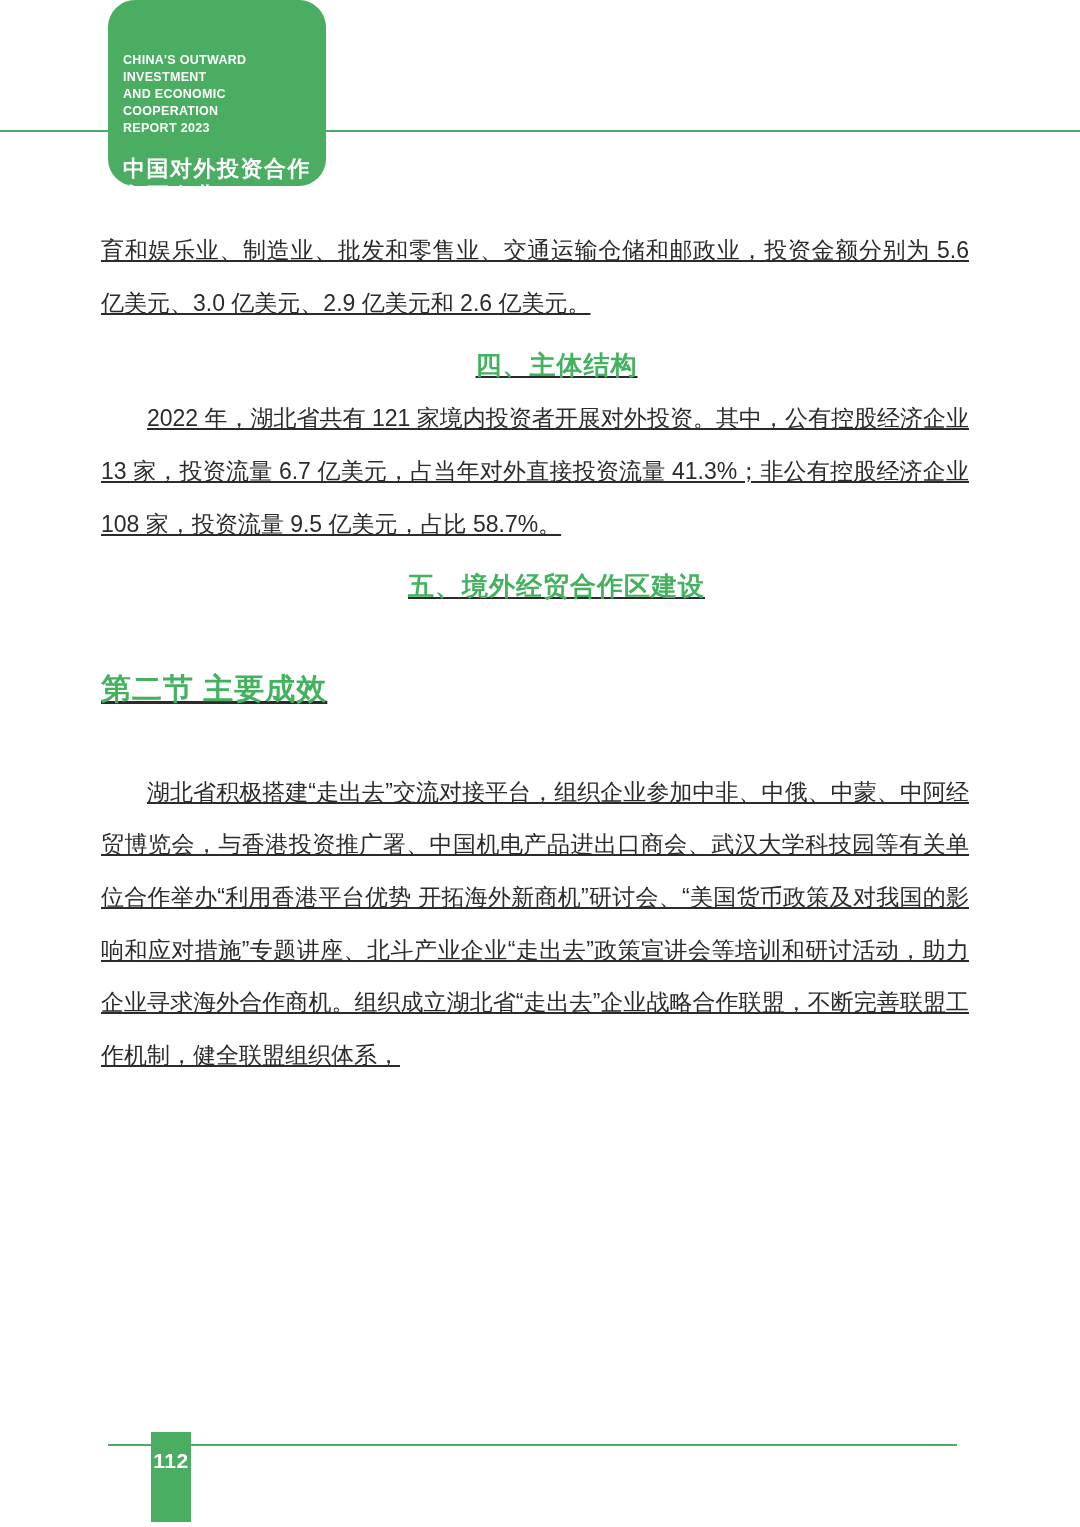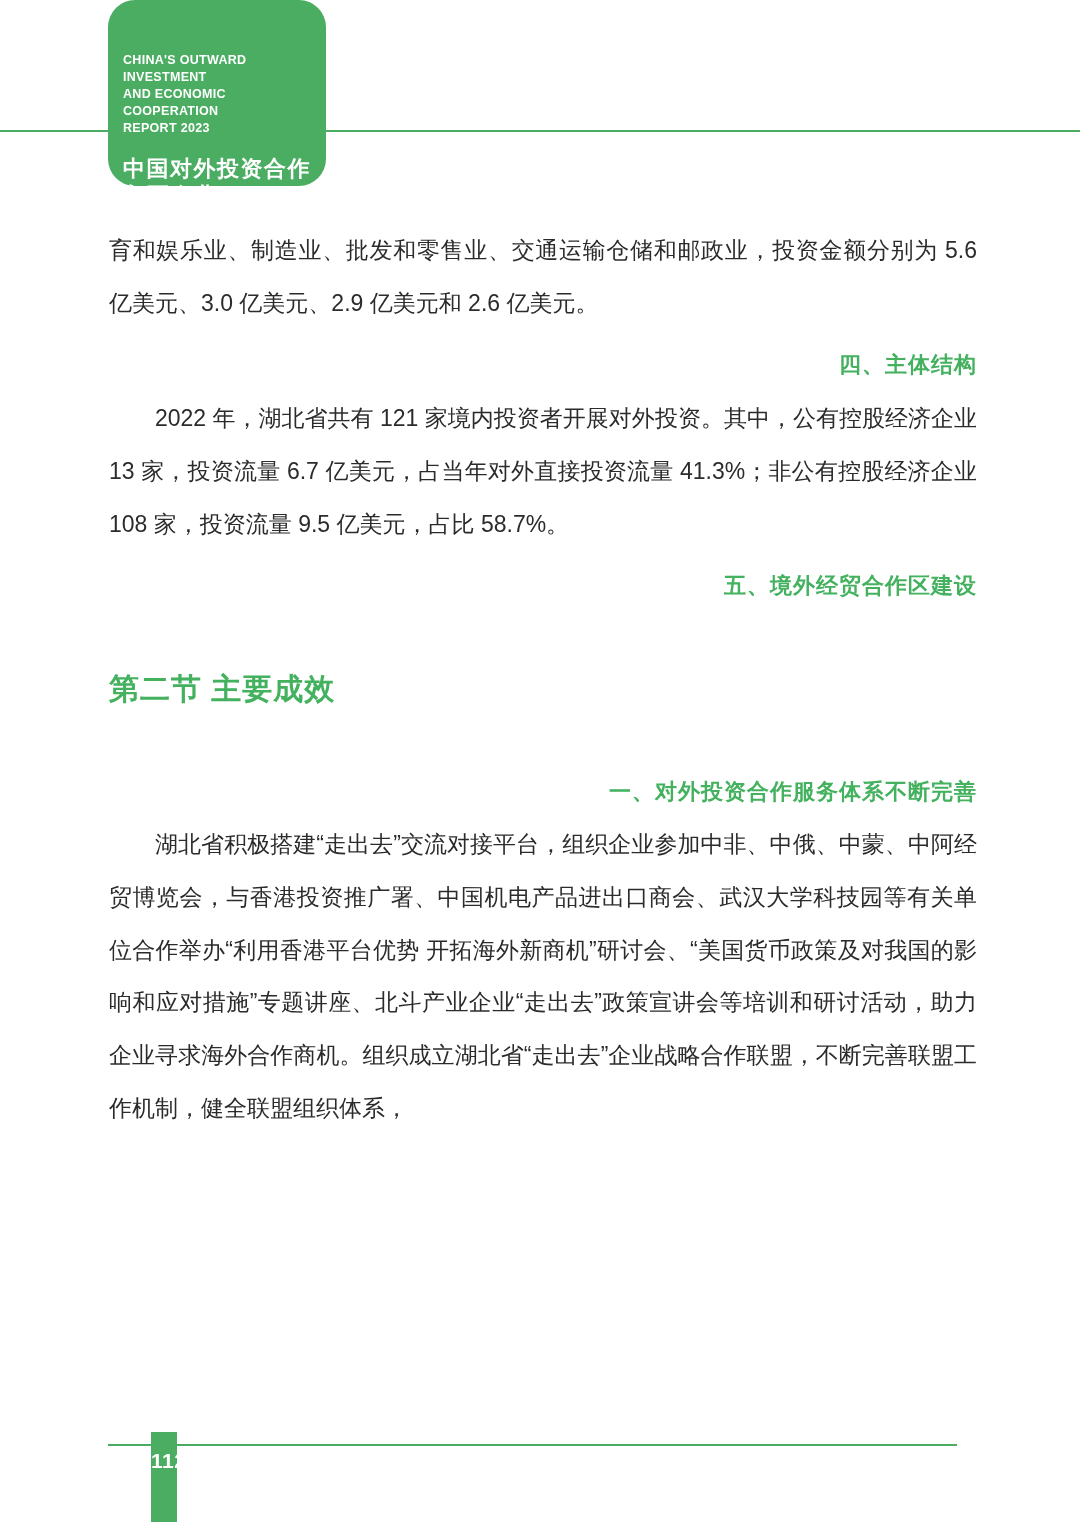--- a/index.html
+++ b/index.html
@@ -57,37 +57,38 @@
     font-family: "DejaVu Serif", "Liberation Serif", serif;
     font-size: 31px;
     font-weight: bold;
     line-height: 34px;
     letter-spacing: 2px;
   }
 
   
   .content {
     position: absolute;
-    left: 109px; top: 224px;
+    left: 101px; top: 224px;
     width: 868px;
     font-size: 23px;
     line-height: 52.7px;
     text-align: justify;
     color: var(--text-color);
+    text-decoration: underline;
   }
   .content p { margin: 0; }
   .content p.indent { text-indent: 2em; }
   .num-heading {
     margin-top: 10px;
     padding-left: 43px;
-    font-size: 22px;
+    font-size: 26px;
     font-weight: bold;
     line-height: 52.7px;
     color: var(--heading-green);
-    text-align: right;
+    text-align: center;
     letter-spacing: 1px;
   }
   .section-title {
     margin: 50px 0;
     font-size: 30px;
     font-weight: bold;
     line-height: 52.7px;
     color: var(--heading-green);
     text-align: left;
     letter-spacing: 1px;
@@ -97,21 +98,21 @@
   .footer-rule {
     position: absolute;
     left: 108px; top: 1444px;
     width: 849px; height: 2px;
     background: var(--accent-green);
     z-index: 1;
   }
   .page-number-box {
     position: absolute;
     left: 151px; top: 1432px;
-    width: 26px; height: 90px;
+    width: 40px; height: 90px;
     background: var(--accent-green);
     color: #ffffff;
     text-align: center;
     padding-top: 17px;
     font-size: 21px;
     font-weight: bold;
     letter-spacing: 0.5px;
     z-index: 2;
   }
 </style>
@@ -135,20 +136,19 @@
 <main class="content">
   <p>育和娱乐业、制造业、批发和零售业、交通运输仓储和邮政业，投资金额分别为 5.6 亿美元、3.0 亿美元、2.9 亿美元和 2.6 亿美元。</p>
 
   <h3 class="num-heading">四、主体结构</h3>
   <p class="indent">2022 年，湖北省共有 121 家境内投资者开展对外投资。其中，公有控股经济企业 13 家，投资流量 6.7 亿美元，占当年对外直接投资流量 41.3%；非公有控股经济企业 108 家，投资流量 9.5 亿美元，占比 58.7%。</p>
 
   <h3 class="num-heading">五、境外经贸合作区建设</h3>
 
   <h2 class="section-title">第二节 主要成效</h2>
 
-  <h3 class="num-heading">一、对外投资合作服务体系不断完善</h3>
   <p class="indent">湖北省积极搭建“走出去”交流对接平台，组织企业参加中非、中俄、中蒙、中阿经贸博览会，与香港投资推广署、中国机电产品进出口商会、武汉大学科技园等有关单位合作举办“利用香港平台优势 开拓海外新商机”研讨会、“美国货币政策及对我国的影响和应对措施”专题讲座、北斗产业企业“走出去”政策宣讲会等培训和研讨活动，助力企业寻求海外合作商机。组织成立湖北省“走出去”企业战略合作联盟，不断完善联盟工作机制，健全联盟组织体系，</p>
 </main>
 
 <div class="footer-rule"></div>
 <div class="page-number-box">
   <span>112</span>
 </div>
 
 </body></html>

